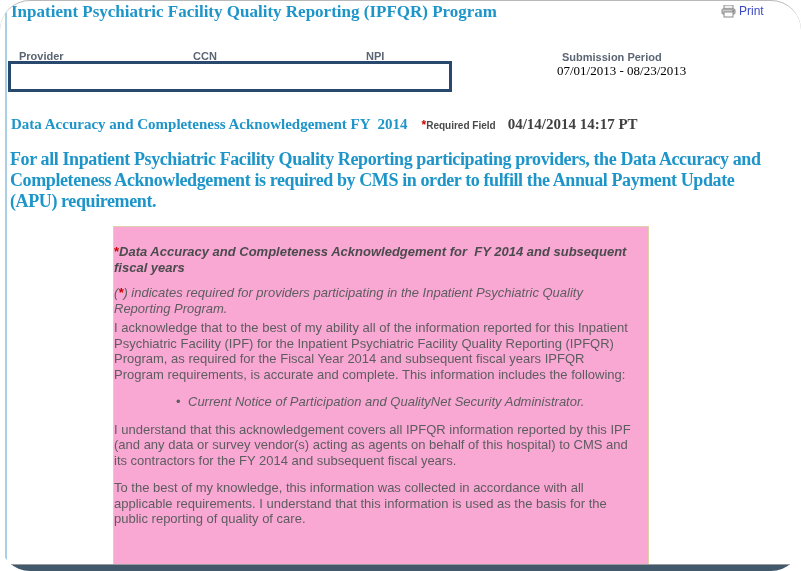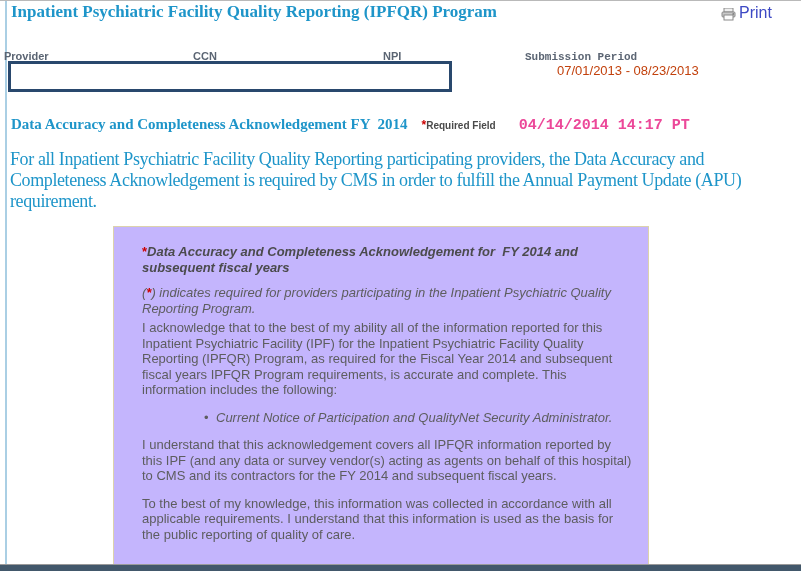--- a/index.html
+++ b/index.html
@@ -2,76 +2,77 @@
 <html><head>
 <meta charset="utf-8">
 <style>
   * { margin:0; padding:0; box-sizing:border-box; }
   html,body { background:#fff; }
   .page {
     position:relative; width:801px; height:571px;
     background:#fff; overflow:hidden;
     border-top:1px solid #b9b9b9;
     font-family:"Liberation Sans", sans-serif;
+    border-radius:30px;
   }
   .left-rule {
     position:absolute; left:5px; top:0; width:2px; height:564px;
     background:#aacfe4;
   }
   
   .page-title {
     position:absolute; left:11px; top:2px; width:640px;
     font-family:"Liberation Serif", serif;
     font-size:17px; line-height:18px; color:#1e95c9; font-weight:bold;
   }
   .print-link {
     position:absolute; left:721px; top:3px;
     display:flex; align-items:center; gap:3px;
-    font-size:16px; color:#3d49c4; cursor:pointer; text-decoration:none;
+    font-size:12px; color:#3d49c4; cursor:pointer; text-decoration:none;
   }
   .printer-icon { width:15px; height:13px; display:inline-block; }
   
   .field-label {
     position:absolute; font-size:11px; font-weight:bold; color:#5b6573;
   }
   .provider-box {
     position:absolute; left:8px; top:60px; width:444px; height:31px;
     border:3px solid #29486d; background:#fff;
   }
   .submission-value {
     position:absolute; left:557px; top:62px;
-    font-size:13px; color:#c2410c;
+    font-size:13px; color:#000000;font-family:Liberation Serif, serif;
   }
   
   .section-row {
     position:absolute; left:11px; top:115px; width:780px;
     display:flex; align-items:baseline; white-space:pre;
   }
   .section-heading {
     font-family:"Liberation Serif", serif;
     font-size:15px; color:#1e95c9; font-weight:bold; white-space:pre;text-align:center;
   }
   .required-flag { margin-left:14px; font-size:10px; font-weight:bold; color:#4a4a4a; }
   .req-star { color:#cc0000; font-size:12px; font-weight:bold; }
   .timestamp {
-    font-family:Liberation Mono, monospace;
-    font-size:15px; color:#ec4899; margin-left:23px; font-weight:bold;
+    font-family:Liberation Serif, serif;
+    font-size:15px; color:#404040; margin-left:12px; font-weight:bold;
   }
   
   .intro {
     position:absolute; left:10px; top:148px; width:762px;
     font-family:"Liberation Serif", serif;
     font-size:18px; line-height:21px; letter-spacing:-0.4px;
-    color:#1e95c9; font-weight:normal;
+    color:#1e95c9; font-weight:bold;
   }
   
   .ack-box {
     position:absolute; left:113px; top:225px; width:536px; height:339px;
-    background:#c4b5fd; border:1px solid #dcd2ac;
-    padding:17px 16px 0 28px;
+    background:#f9a8d4; border:1px solid #dcd2ac;
+    padding:17px 16px 0 0;
     font-size:13px; line-height:15.5px; color:#5d5d5f;
     overflow:hidden;
   }
   .ack-heading {
     font-weight:bold; font-style:italic; color:#4b4b4d;
     white-space:pre-wrap; margin-bottom:10px;
   }
   .ack-note { font-style:italic; margin-bottom:4px; }
   .ack-par { margin-bottom:12px; }
   .ack-box ul { list-style:none; padding-left:74px; margin:10px 0 12px 0; }
@@ -102,26 +103,26 @@
       <svg width="15" height="13" viewBox="0 0 15 13">
         <rect x="3" y="0" width="9" height="4" fill="#efefef" stroke="#8a8a8a"></rect>
         <rect x="1" y="4" width="13" height="5" rx="1" fill="#c9c9c9" stroke="#8a8a8a"></rect>
         <rect x="3" y="7" width="9" height="5" fill="#fdfdfd" stroke="#8a8a8a"></rect>
         <rect x="11.5" y="5.2" width="1.5" height="1.5" fill="#777"></rect>
       </svg>
     </span>
     <span>Print</span>
   </a>
 
-  <span class="field-label" style="left:4px; top:49px;">Provider</span>
+  <span class="field-label" style="left:19px; top:49px;">Provider</span>
   <span class="field-label" style="left:193px; top:49px;">CCN</span>
-  <span class="field-label" style="left:383px; top:49px;">NPI</span>
+  <span class="field-label" style="left:366px; top:49px;">NPI</span>
   <div class="provider-box"></div>
 
-  <span class="field-label" style="left:525px; top:50px;font-family:Liberation Mono, monospace;">Submission Period</span>
+  <span class="field-label" style="left:562px; top:50px;">Submission Period</span>
   <span class="submission-value">07/01/2013 - 08/23/2013</span>
 
   <div class="section-row">
     <span class="section-heading">Data Accuracy and Completeness Acknowledgement FY  2014</span>
     <span class="required-flag"><span class="req-star">*</span><span>Required Field</span></span>
     <span class="timestamp">04/14/2014 14:17 PT</span>
   </div>
 
   <div class="intro">For all Inpatient Psychiatric Facility Quality Reporting participating providers, the Data Accuracy and Completeness Acknowledgement is required by CMS in order to fulfill the Annual Payment Update (APU) requirement.</div>
 

